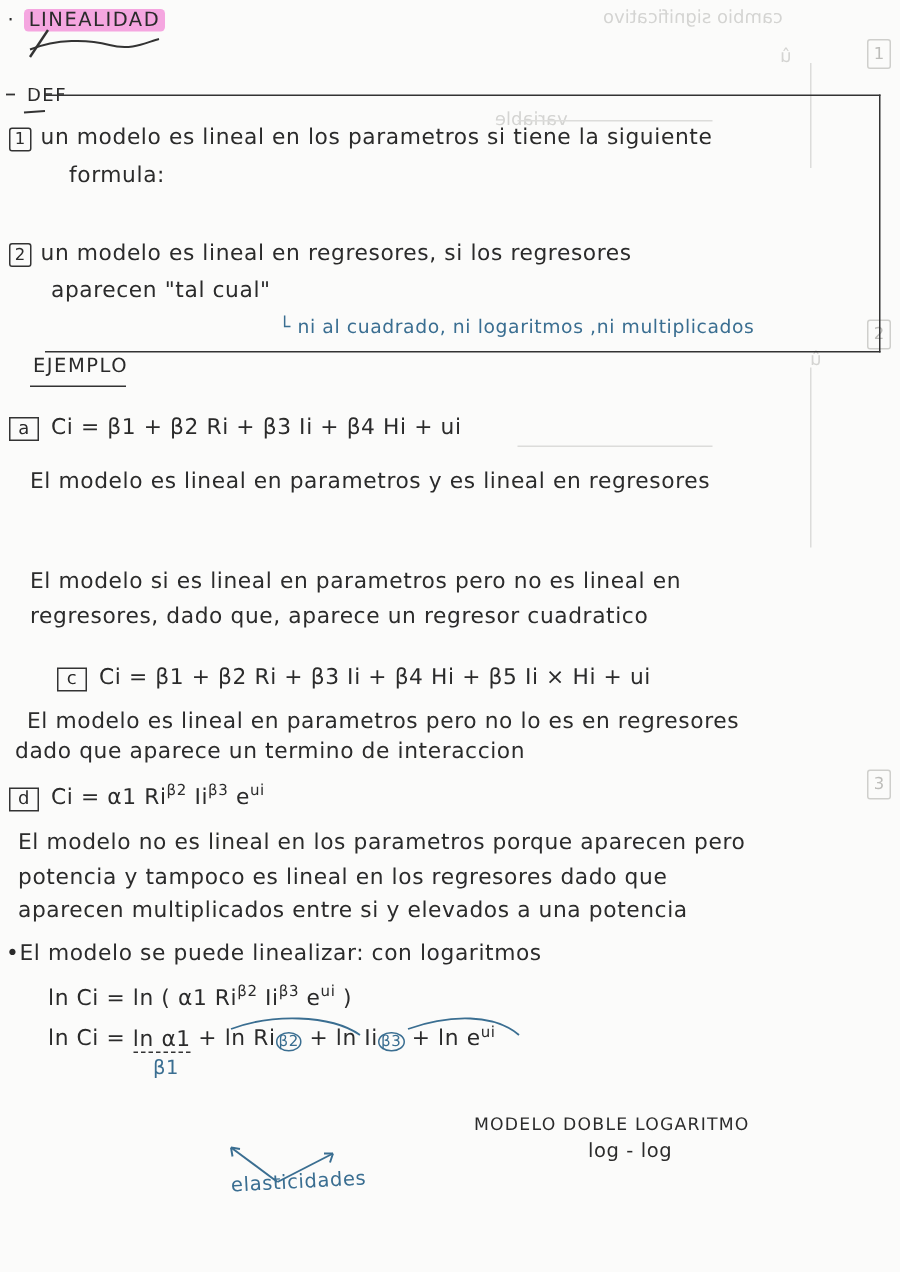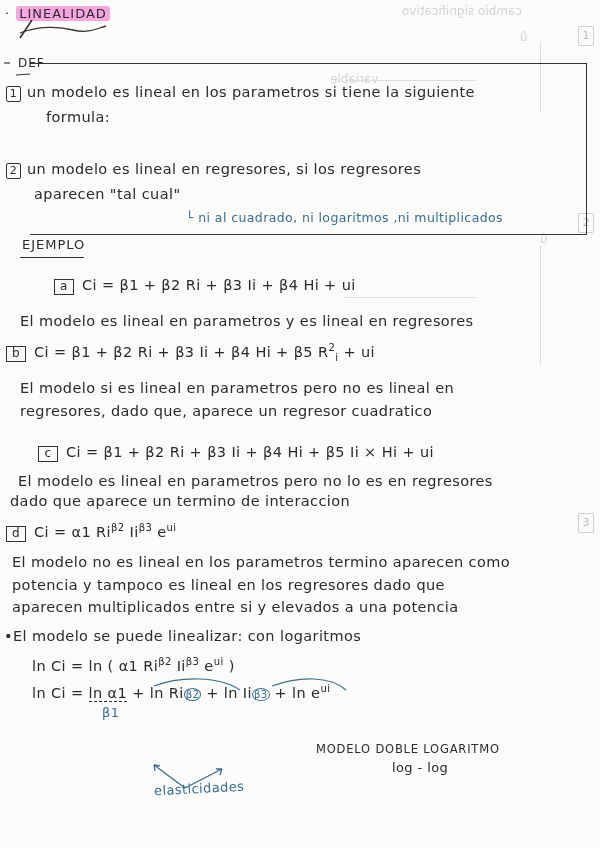--- a/index.html
+++ b/index.html
@@ -92,41 +92,38 @@
 
   <div class="hand" style="left:6px; top:161px;">
     <span class="numbox">2</span><span>un modelo es lineal en regresores, si los regresores</span>
   </div>
   <div class="hand" style="left:34px; top:186px;">aparecen "tal cual"</div>
   <div class="hand blue" style="left:186px; top:210px; font-size:12.5px;">└ ni al cuadrado, ni logaritmos ,ni multiplicados</div>
 
   <div class="ejemplo">EJEMPLO</div>
   <div class="ej-underline"></div>
 
-  <div class="hand" style="left:6px; top:277px;margin-left:48px;">
+  <div class="hand" style="left:6px; top:277px;">
     <span class="labbox">a</span><span>Ci = β1 + β2 Ri + β3 Ii + β4 Hi + ui</span>
   </div>
   <div class="hand" style="left:20px; top:313px;">El modelo es lineal en parametros y es lineal en regresores</div>
 
-  <div class="hand" style="left:6px; top:342px;">
-    <span class="labbox">b</span><span>Ci = β1 + β2 Ri + β3 Ii + β4 Hi + β5 R</span><sup>2</sup><sub>i</sub><span> + ui</span>
-  </div>
   <div class="hand" style="left:20px; top:403px;">regresores, dado que, aparece un regresor cuadratico</div>
   <div class="hand" style="left:20px; top:380px;">El modelo si es lineal en parametros pero no es lineal en</div>
 
   <div class="hand" style="left:6px; top:444px;padding-left:32px;">
     <span class="labbox">c</span><span>Ci = β1 + β2 Ri + β3 Ii + β4 Hi + β5 Ii × Hi + ui</span>
   </div>
   <div class="hand" style="left:18px; top:473px;">El modelo es lineal en parametros pero no lo es en regresores</div>
   <div class="hand" style="left:10px; top:493px;">dado que aparece un termino de interaccion</div>
 
   <div class="hand" style="left:6px; top:522px;">
     <span class="labbox">d</span><span>Ci = α1 Ri</span><sup>β2</sup><span> Ii</span><sup>β3</sup><span> e</span><sup>ui</sup>
   </div>
-  <div class="hand" style="left:12px; top:554px;">El modelo no es lineal en los parametros termino aparecen como</div>
+  <div class="hand" style="left:12px; top:554px;">El modelo no es lineal en los parametros porque aparecen pero</div>
   <div class="hand" style="left:12px; top:599px;">aparecen multiplicados entre si y elevados a una potencia</div>
   <div class="hand" style="left:12px; top:577px;">potencia y tampoco es lineal en los regresores dado que</div>
 
   <div class="hand" style="left:4px; top:628px;">•El modelo se puede linealizar: con logaritmos</div>
 
   <div class="hand" style="left:32px; top:656px;">
     <span>ln Ci = ln ( α1 Ri</span><sup>β2</sup><span> Ii</span><sup>β3</sup><span> e</span><sup>ui</sup><span> )</span>
   </div>
 
   <div class="hand" style="left:32px; top:683px;">

